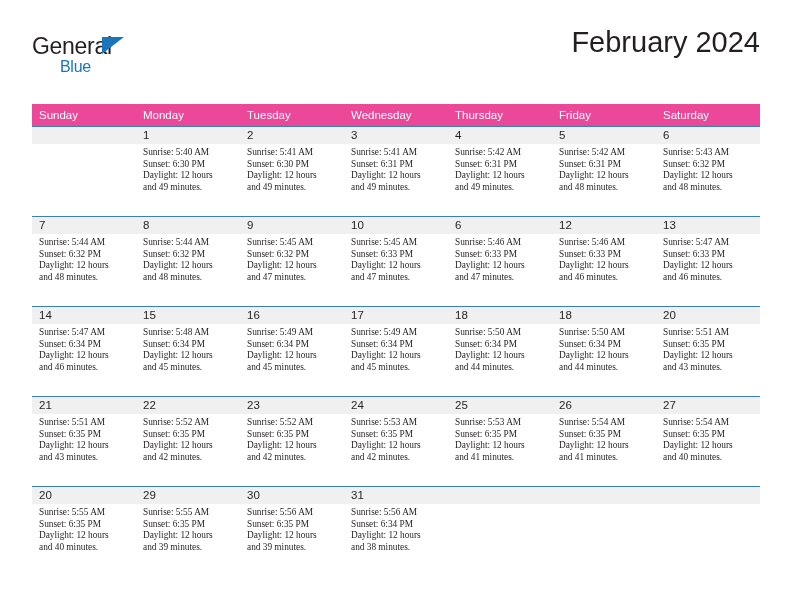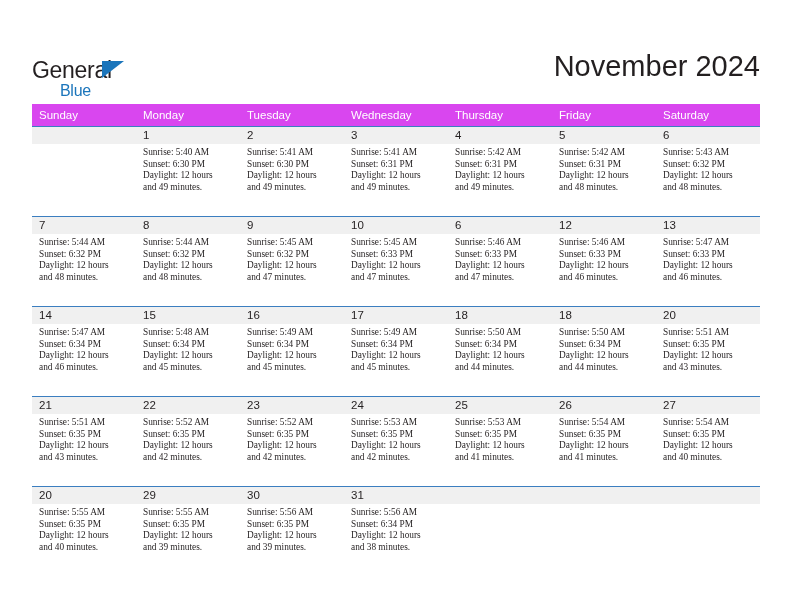--- a/index.html
+++ b/index.html
@@ -21,21 +21,20 @@
     box-sizing: border-box;
   }
 
   
   .top {
     position: absolute;
     left: 32px;
     top: 26px;
     right: 32px;
     height: 70px;
-    margin-top: 24px;
   }
   .logo {
     position: absolute;
     left: 0;
     top: 8px;
     width: 170px;
     height: 56px;
   }
   .logo-line1 {
     font-size: 23px;
@@ -83,21 +82,21 @@
   
   .cal {
     position: absolute;
     left: 32px;
     top: 104px;
     width: 728px;
     border-collapse: collapse;
     table-layout: fixed;
   }
   .cal th {
-    background: #d946ef;
+    background: #ec4899;
     color: #ffffff;
     font-weight: normal;
     font-size: 11.5px;
     text-align: left;
     padding: 5px 0 5px 7px;
     height: 11px;
     line-height: 12px;
   }
   .cal col { width: 104px; }
 
@@ -138,21 +137,21 @@
 <div class="page">
 
   <div class="top">
 
     <div class="logo">
       <div class="logo-line1">General</div>
       <div class="logo-tri"></div>
       <div class="logo-line2">Blue</div>
     </div>
 
-    <div class="title">November 2024</div>
+    <div class="title">February 2024</div>
   </div>
 
   <table class="cal">
     <colgroup>
       <col>
         <col>
         <col>
         <col>
         <col>
         <col>

